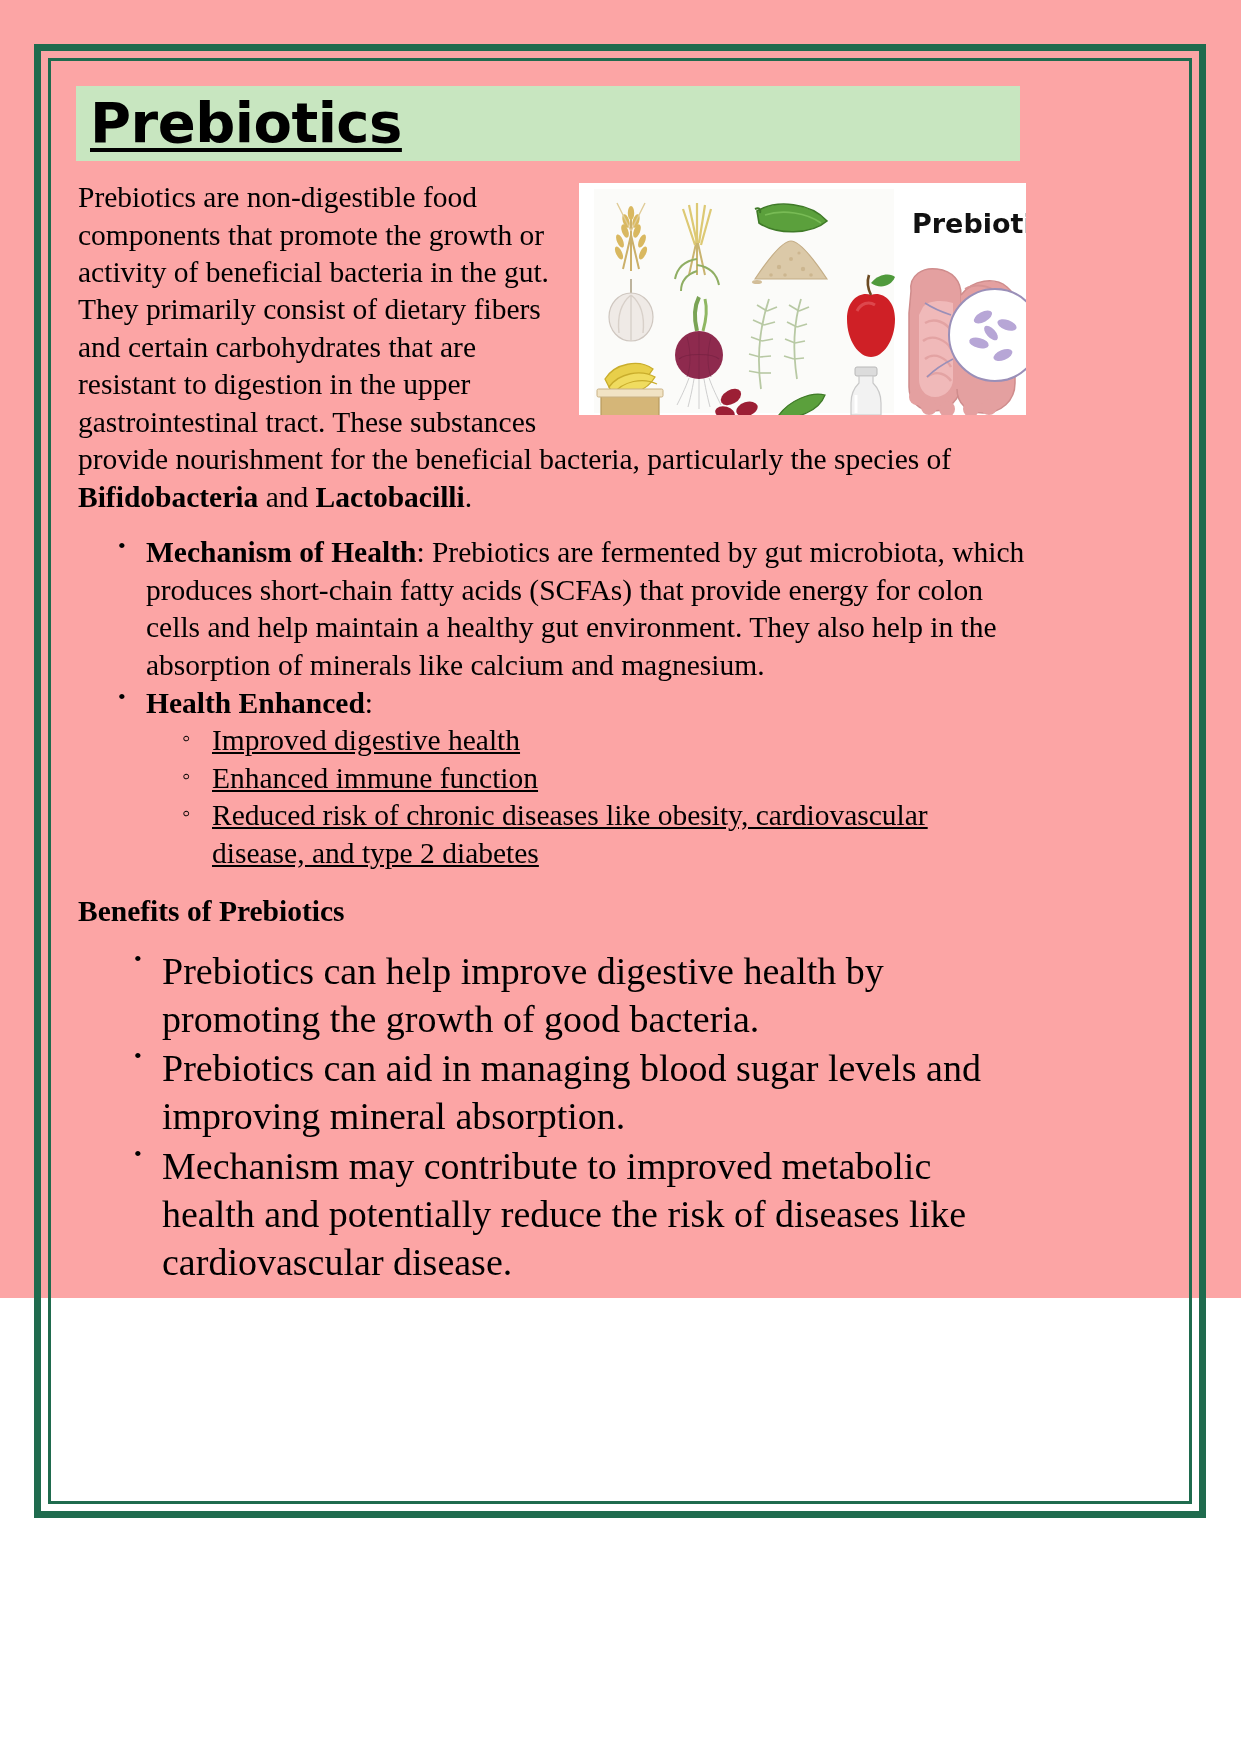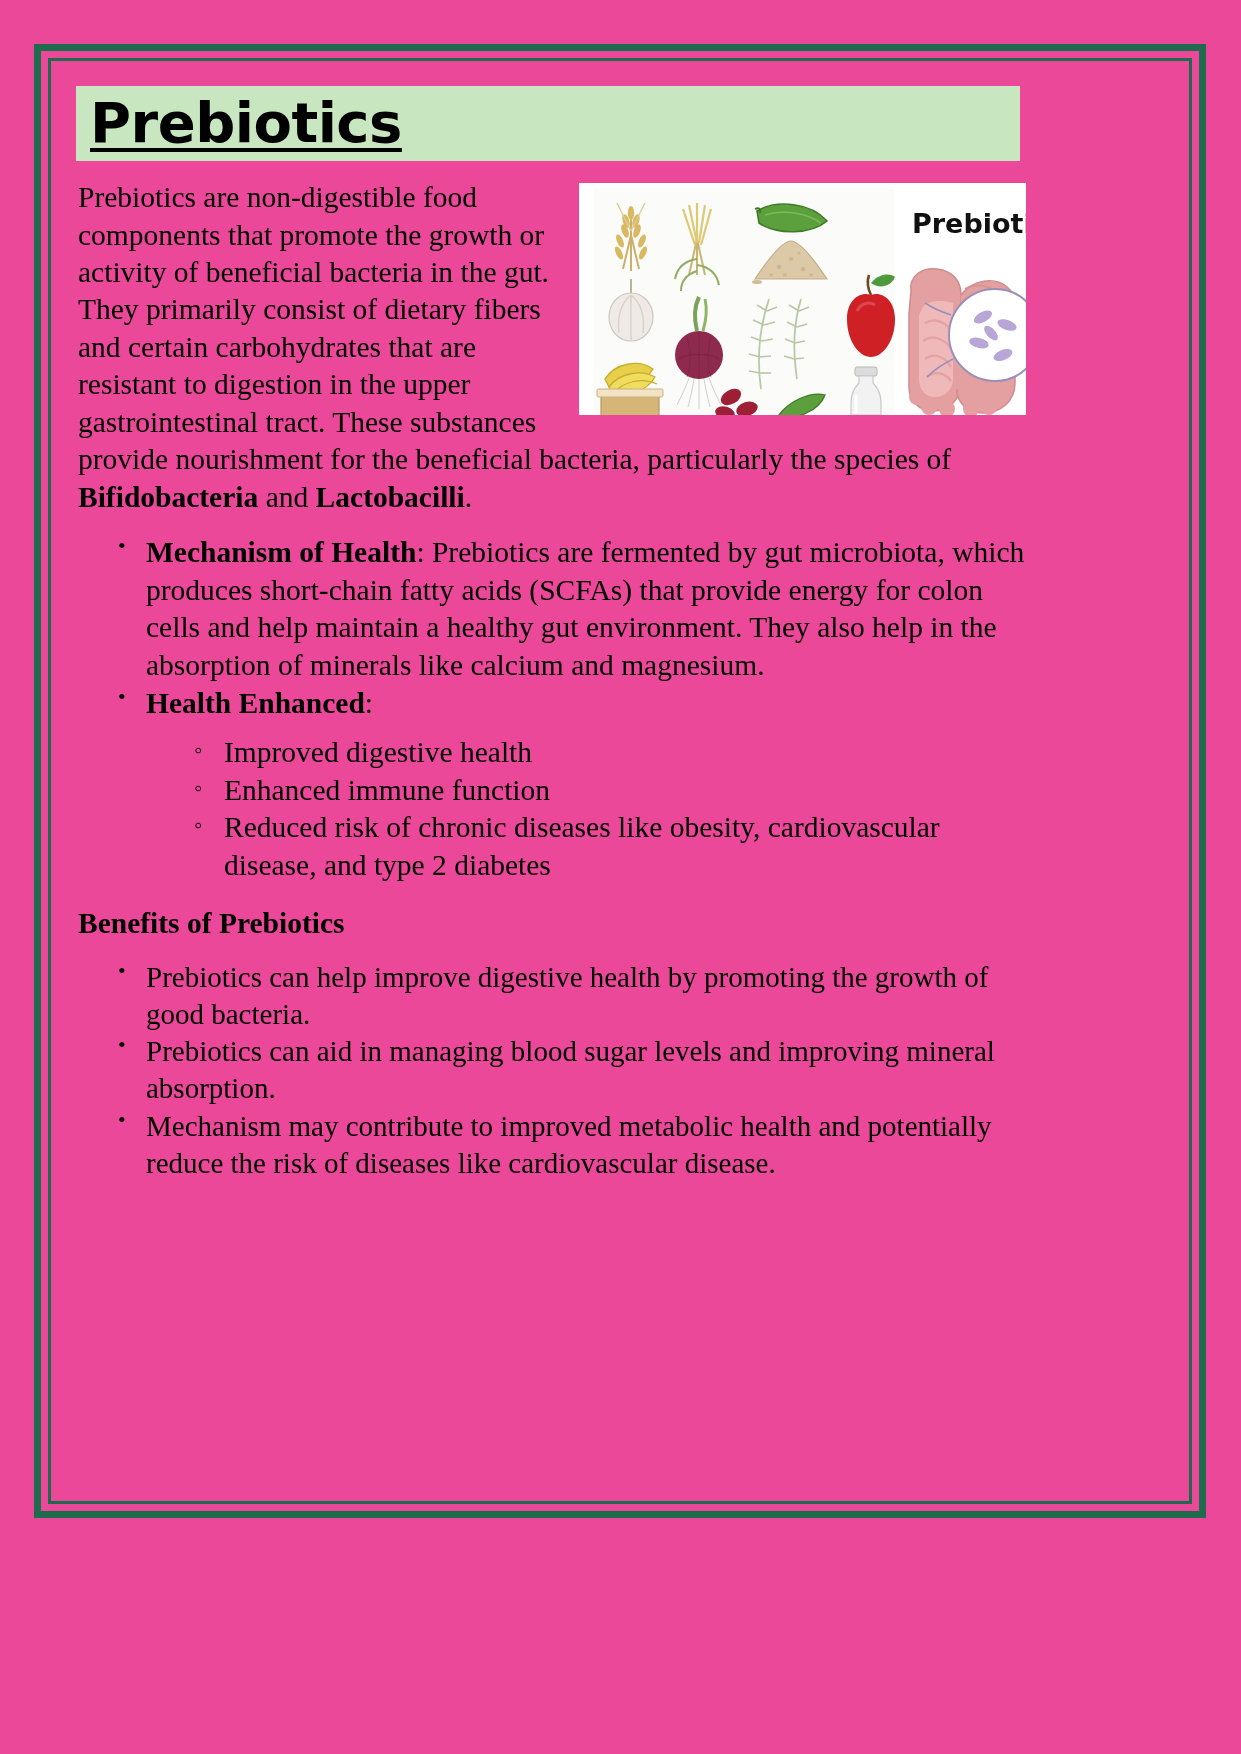--- a/index.html
+++ b/index.html
@@ -13,22 +13,22 @@
     font-family: "Liberation Serif", serif;
     color: #000000;
     overflow: hidden;
   }
 
   
   .page {
     position: absolute;
     left: 0; top: 0;
     width: 1241px;
-    height: 1754px;
-    background: #ec4899;
+    height: 1298px;
+    background: #fca5a5;
   }
   .frame-outer {
     position: absolute;
     left: 34px; top: 44px;
     width: 1172px;
     height: 1474px;
     border: 7px solid #1f6b4e;
     box-sizing: border-box;
   }
   .frame-inner {
@@ -101,23 +101,24 @@
     margin-bottom: 1px;
   }
   ul.lv1 > li::before {
     content: "\2022";
     position: absolute;
     left: -28px;
     top: -2px;
     font-size: 22px;
   }
   ul.lv2 {
-    margin: 12px;
+    margin: 0;
     padding-left: 66px;
     list-style: none;
+    text-decoration: underline;
   }
   ul.lv2 > li {
     position: relative;
     font-size: 29.5px;
     line-height: 1.27;
   }
   ul.lv2 > li::before {
     content: "\25E6";
     position: absolute;
     left: -30px;
@@ -132,23 +133,24 @@
     line-height: 1.27;
   }
 
   ul.benefits {
     margin: 16px 0 0 0;
     padding-left: 68px;
     list-style: none;
   }
   ul.benefits > li {
     position: relative;
-    font-size: 29px;
+    font-size: 38px;
     line-height: 1.27;
     margin-bottom: 1px;
+    margin-left: 16px;
   }
   ul.benefits > li::before {
     content: "\2022";
     position: absolute;
     left: -28px;
     top: -2px;
     font-size: 22px;
   }
   .clearfix::after { content: ""; display: block; clear: both; }
 </style>

